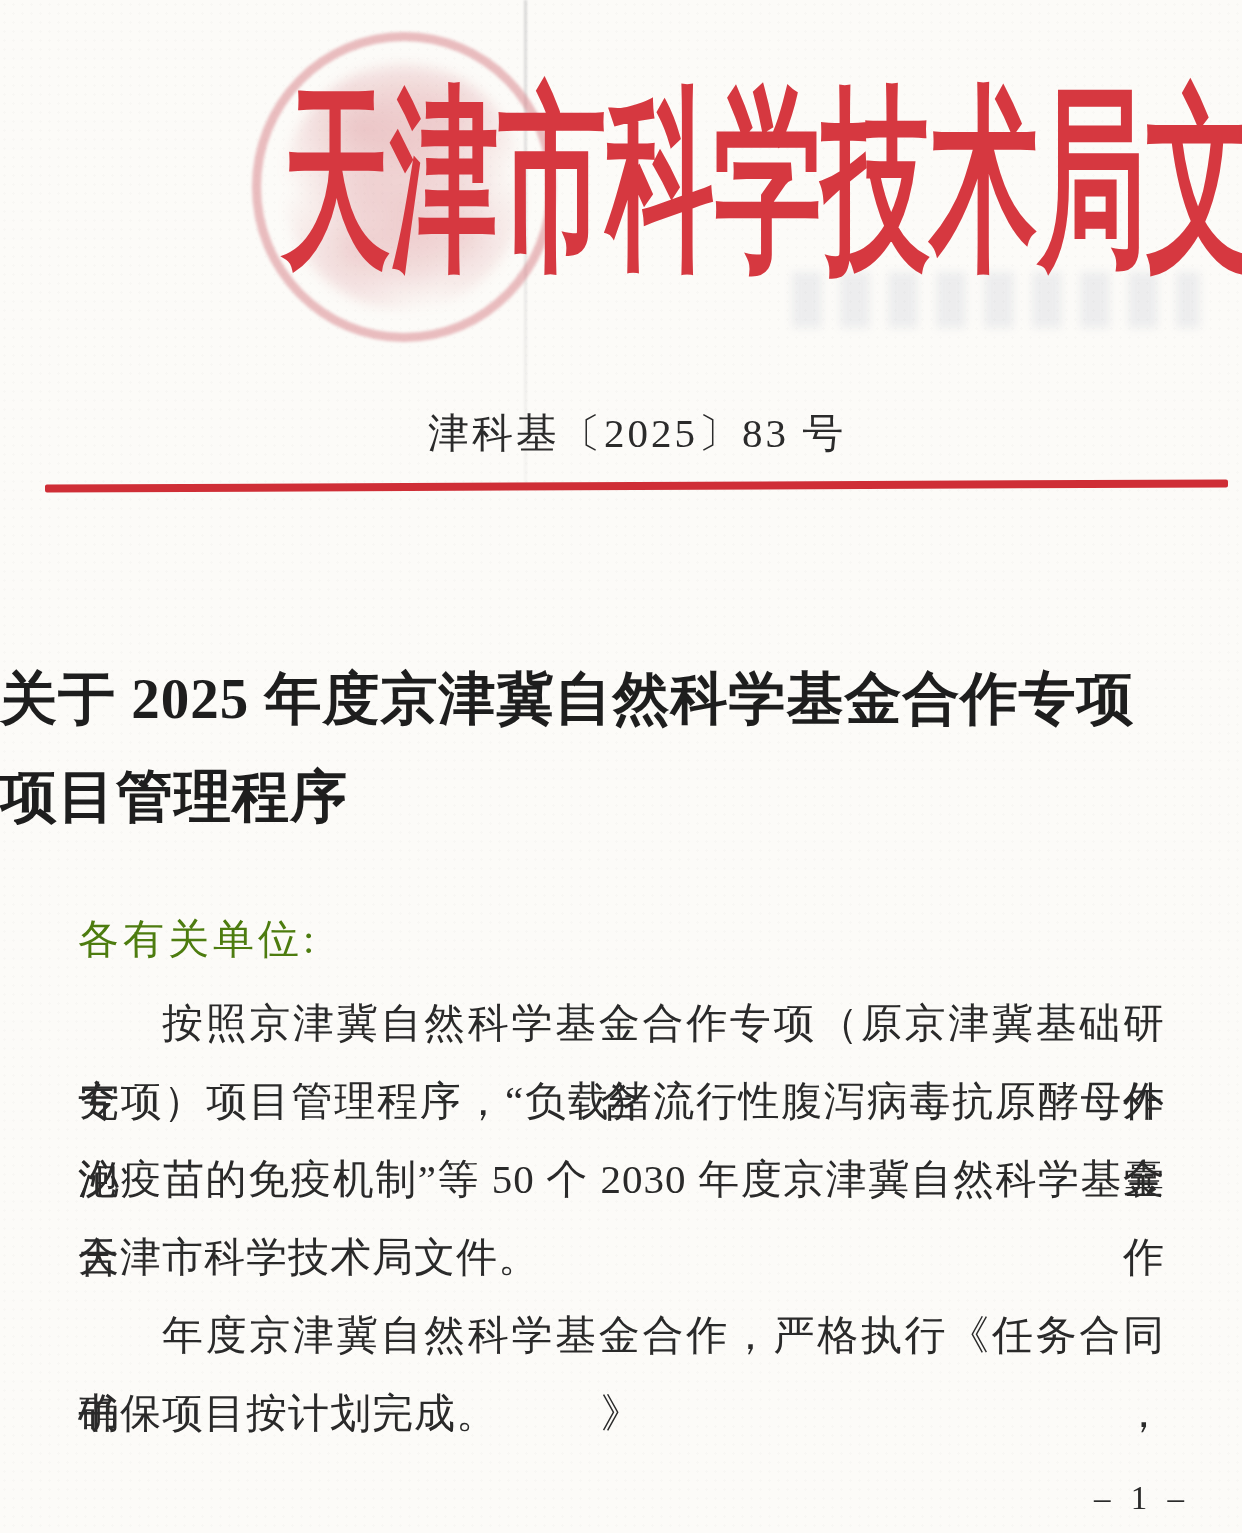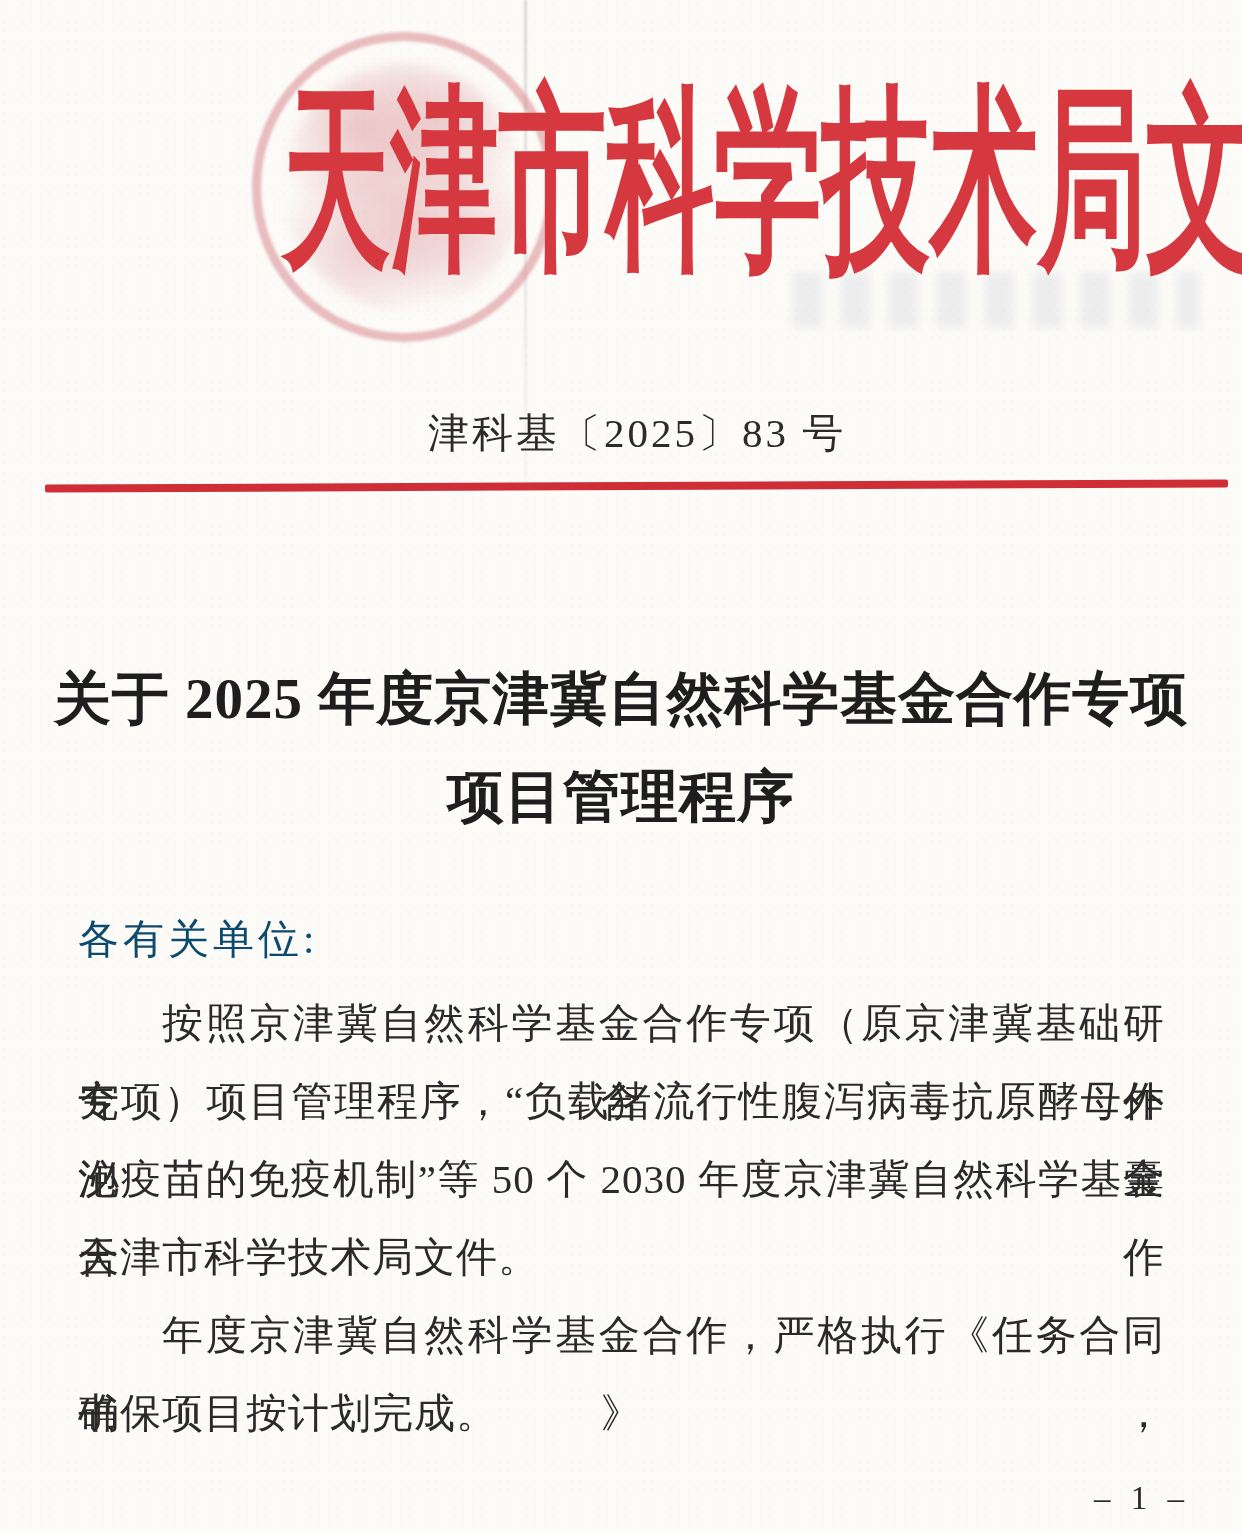--- a/index.html
+++ b/index.html
@@ -66,29 +66,28 @@
     transform:translateX(16px);
   }
   .red-rule{
     position:absolute;left:45px;top:482px;width:1183px;height:8px;
     background:#cf2e36;
     transform:rotate(-0.25deg);
     border-radius:2px;
   }
   .doc-title{
     position:absolute;top:650px;left:0;width:100%;
-    text-align:center;
     font-weight:700;
     font-size:57px;line-height:98px;
     color:#1e1e1e;
     letter-spacing:1px;
   }
   .salutation{
     position:absolute;top:912px;left:78px;
-    font-size:41px;color:#0c4a6e;letter-spacing:4px;
+    font-size:41px;color:#4d7c0f;letter-spacing:4px;
   }
   .body{
     position:absolute;top:984px;left:78px;right:77px;
     font-size:41px;line-height:78px;color:#2a2a2a;
   }
   .body .line{height:78px;letter-spacing:1px;}
   .body .line.full{text-align:justify;text-align-last:justify;}
   .body .line.indent{text-indent:84px;}
   .page-number{
     position:absolute;top:1480px;right:52px;

